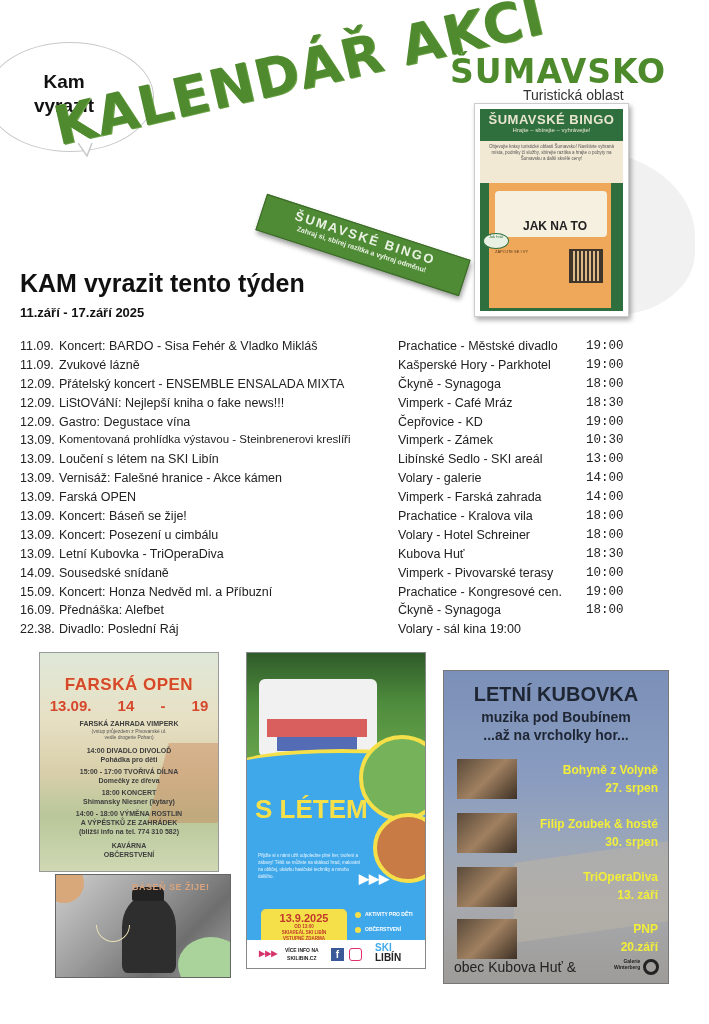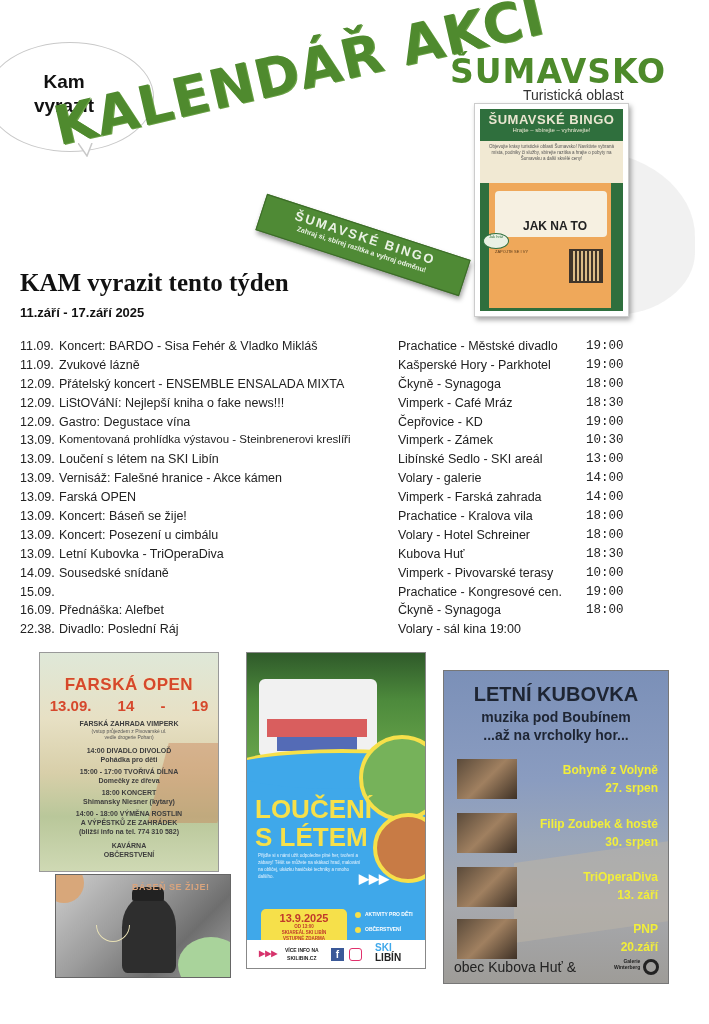--- a/index.html
+++ b/index.html
@@ -27,21 +27,21 @@
   .p-paper{position:absolute;left:6px;top:8px;right:4px;height:46px;background:#f6f0e1;border-radius:4px;}
   .p-jak{position:absolute;left:34px;top:36px;font-weight:bold;font-size:12px;color:#222;}
   .p-qr{position:absolute;right:8px;top:66px;width:30px;height:30px;background:repeating-linear-gradient(90deg,#222 0 2px,#d9c08e 2px 4px),#222;border:2px solid #222;opacity:.85;}
   .p-badge{position:absolute;left:-6px;top:50px;width:24px;height:14px;border-radius:50%;background:#e9f1e4;border:1px solid #2f6f3d;font-size:4px;text-align:center;line-height:6px;color:#2f6f3d;}
   .p-lines{position:absolute;left:6px;top:66px;width:54px;font-size:4px;color:#5a3a1a;line-height:5px;}
   
   .banner{left:256px;top:226px;width:212px;height:36px;background:#4f8a35;transform:rotate(18deg);transform-origin:center;box-shadow:2px 3px 5px rgba(0,0,0,.4);border:1px solid #3c6b28;color:#eaf2e4;text-align:center;}
   .banner .b1{display:block;font-weight:bold;font-size:13px;letter-spacing:2px;margin-top:3px;}
   .banner .b2{display:block;font-size:7px;font-weight:bold;margin-top:1px;}
   
-  .h1{left:20px;top:269px;font-weight:bold;font-size:25px;color:#111;font-family:Liberation Serif, serif;}
+  .h1{left:20px;top:269px;font-weight:bold;font-size:25px;color:#111;}
   .h2{left:20px;top:305px;font-weight:bold;font-size:13px;color:#111;}
   
   .events{left:20px;top:339px;width:640px;}
   .ev-row{position:relative;height:18.9px;font-size:12.5px;color:#222;white-space:nowrap;}
   .ev-date{position:absolute;left:0;top:0;}
   .ev-name{position:absolute;left:39px;top:0;}
   .ev-name.small{font-size:11.5px;}
   .ev-place{position:absolute;left:378px;top:0;text-align:right;}
   .ev-time{position:absolute;left:566px;top:0;font-family:Liberation Mono, monospace;}
   
@@ -210,20 +210,21 @@
       <span class="ev-time">18:30</span>
     </div>
   <div class="ev-row">
       <span class="ev-date">14.09.</span>
       <span class="ev-name">Sousedské snídaně</span>
       <span class="ev-place">Vimperk - Pivovarské terasy</span>
       <span class="ev-time">10:00</span>
     </div>
   <div class="ev-row">
       <span class="ev-date">15.09.</span>
+      <span class="ev-name">Koncert: Honza Nedvěd ml. a Příbuzní</span>
       <span class="ev-place">Prachatice - Kongresové cen.</span>
       <span class="ev-time">19:00</span>
     </div>
   <div class="ev-row">
       <span class="ev-date">16.09.</span>
       <span class="ev-name">Přednáška: Alefbet</span>
       <span class="ev-place">Čkyně - Synagoga</span>
       <span class="ev-time">18:00</span>
     </div>
   <div class="ev-row">
@@ -263,21 +264,20 @@
   <div class="t">BÁSEŇ SE ŽIJE!</div>
 </div>
 
 <div class="abs loucen">
   <div class="photo"></div>
   <div class="castle"></div>
   <div class="wave"></div>
   <div class="circ1"></div>
   <div class="circ2"></div>
   <div class="t">
-      <div>LOUČENÍ</div>
       <div>S LÉTEM</div>
     </div>
   <div class="txt">Přijďte si s námi užít odpoledne plné her, tvoření a zábavy! Těšit se můžete na skákací hrad, malování na obličej, ukázku hasičské techniky a mnoho dalšího.</div>
   <div class="arrows">▶▶▶</div>
   <div class="datebox">
     <span class="d">13.9.2025</span>
     <span class="s">OD 13:00</span>
     <span class="s">SKIAREÁL SKI LIBÍN</span>
     <span class="s">VSTUPNÉ ZDARMA</span>
   </div>

